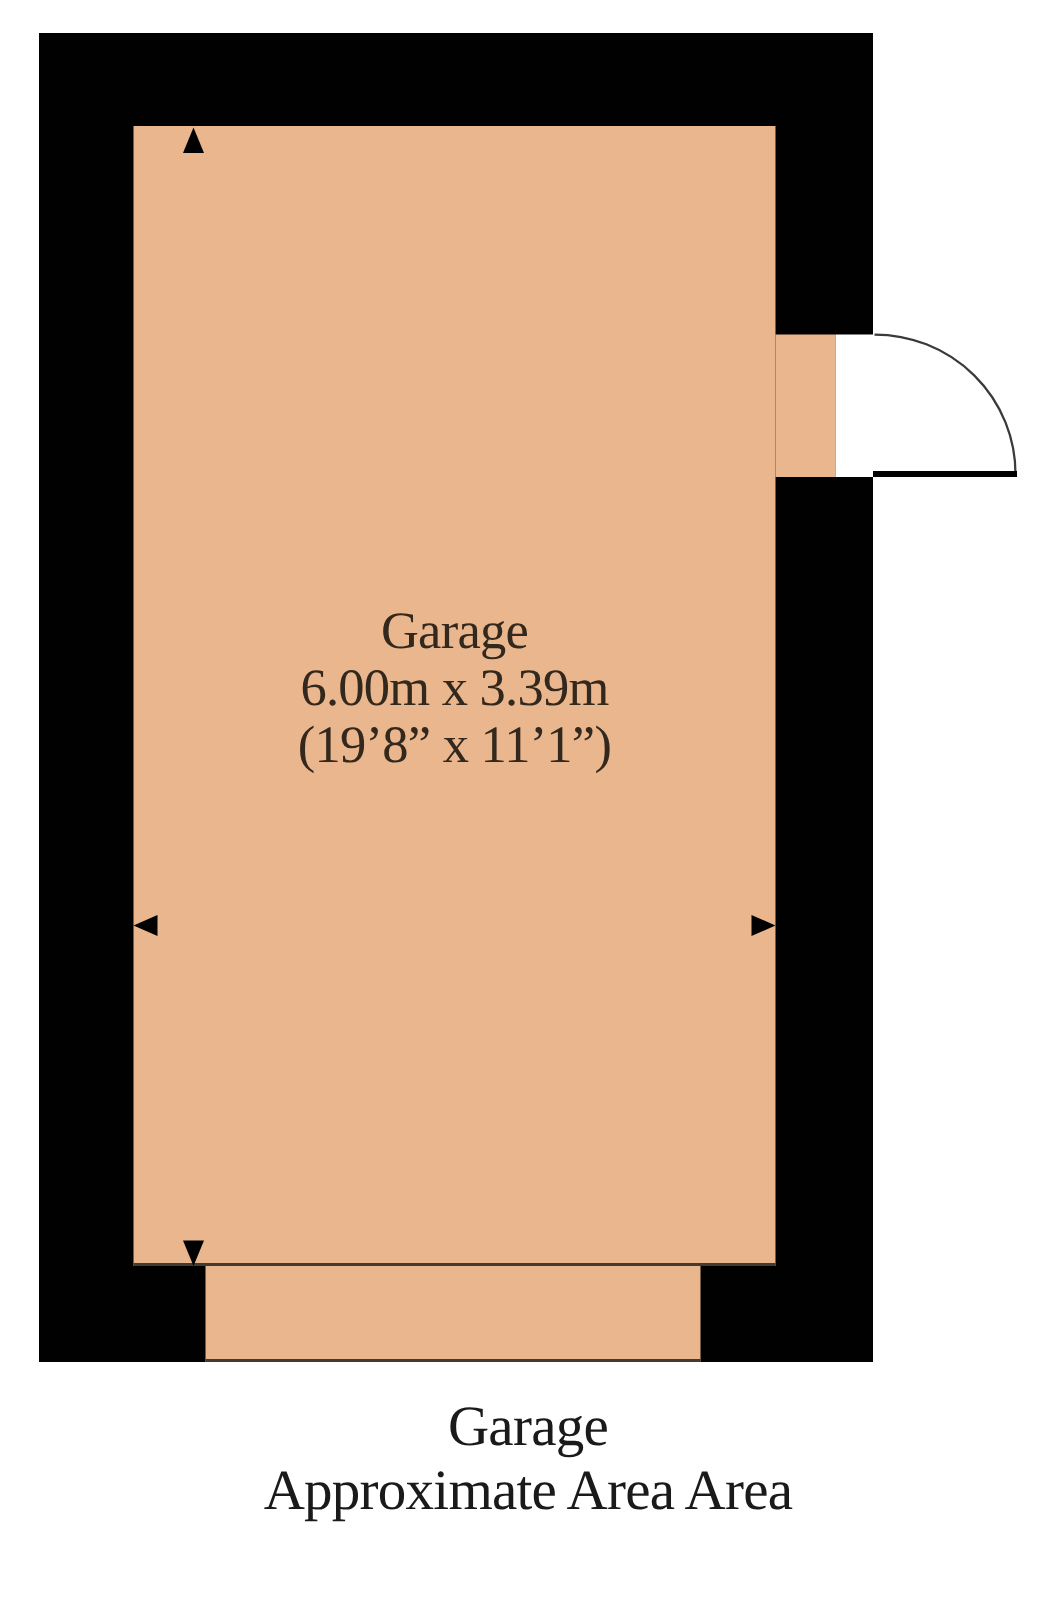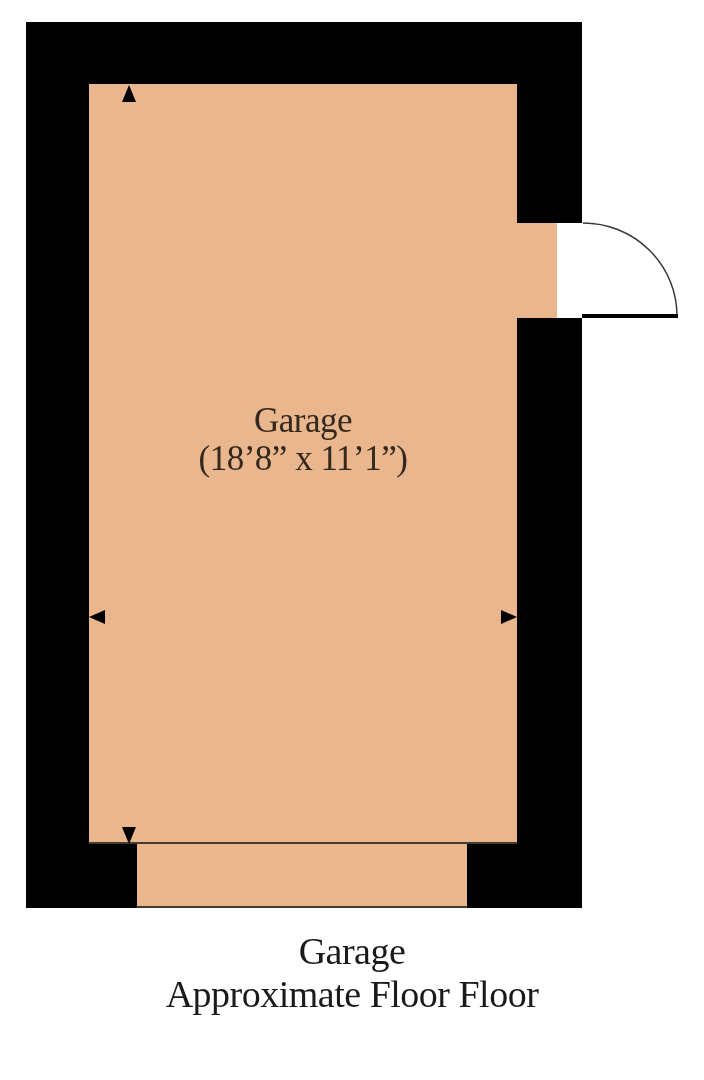--- a/index.html
+++ b/index.html
@@ -57,21 +57,22 @@
   <div class="arrow arrow-left"></div>
   <div class="arrow arrow-right"></div>
 
   <svg class="door-svg" width="704" height="1080" viewBox="0 0 704 1080">
     <path class="door-arc" d="M583,223 A94,93 0 0 1 677,316"></path>
     <line class="door-leaf" x1="582" y1="316" x2="678" y2="316"></line>
   </svg>
 
   <div class="room-label">
     <div>Garage</div>
-    <div>(18’8” x 11’1”)</div>
+    <div>6.00m x 3.39m</div>
+    <div>(19’8” x 11’1”)</div>
   </div>
 
   <div class="caption">
     <div>Garage</div>
-    <div>Approximate Floor Floor</div>
+    <div>Approximate Area Area</div>
   </div>
 
 </div>
 
 </body></html>

